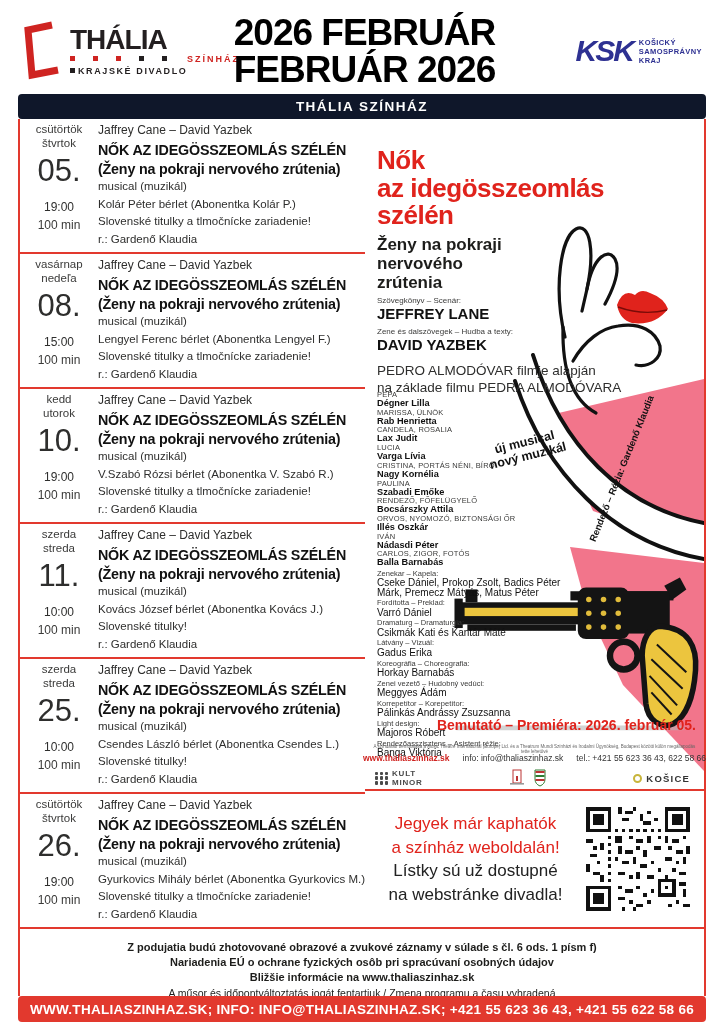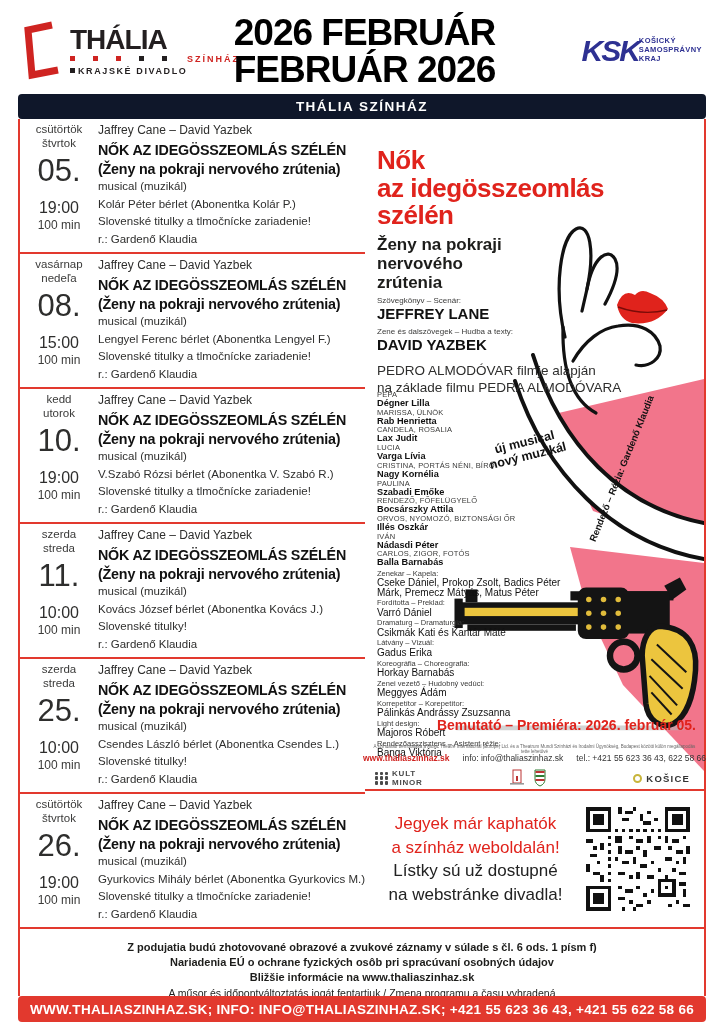--- a/index.html
+++ b/index.html
@@ -12,38 +12,38 @@
   .logo-block{display:flex;align-items:center;gap:4px;width:185px}
   .logo-frames{flex:0 0 44px;height:60px}
   .logo-text .logo-title{font-size:28px;font-weight:800;letter-spacing:-1px;color:#231f20;line-height:26px}
   .logo-sub1{display:flex;align-items:center;gap:18px;margin-top:1px}
   .sq{width:5px;height:5px;display:inline-block}
   .sq.r{background:#cf2421}.sq.b{background:#231f20}
   .logo-sub1 .t{font-size:9px;font-weight:700;color:#cf2421;letter-spacing:2px;margin-left:2px}
   .logo-sub2{display:flex;align-items:center;gap:3px;margin-top:2px}
   .logo-sub2 .t{font-size:9px;font-weight:700;color:#231f20;letter-spacing:1.6px}
   .title-block{flex:1;text-align:center;font-weight:900;font-size:37px;line-height:37px;letter-spacing:-1px;color:#000}
-  .ksk{width:180px;display:flex;align-items:flex-start;justify-content:flex-end;}
+  .ksk{width:180px;display:flex;align-items:center;justify-content:flex-end;gap:6px}
   .ksk-mark{font-size:30px;font-weight:800;font-style:italic;color:#2e3192;letter-spacing:-2px;line-height:30px}
   .ksk-text{font-size:7.5px;font-weight:700;color:#2e3192;line-height:9px;letter-spacing:.4px}
 
   
   .banner{position:absolute;top:94px;left:18px;width:688px;height:25px;background:#0f172a;border-radius:4px;color:#fff;display:flex;align-items:center;justify-content:center;font-size:13.5px;font-weight:700;letter-spacing:1.5px}
   .frame{position:absolute;top:119px;left:18px;width:688px;height:877px;border-left:2px solid #e2392e;border-right:2px solid #e2392e}
   .footer-bar{position:absolute;top:996px;left:18px;width:688px;height:26px;background:#e2392e;border-radius:4px;color:#fff;display:flex;align-items:center;justify-content:center;font-size:13.5px;font-weight:700;letter-spacing:.3px}
 
   
   .content{position:absolute;top:119px;left:20px;width:684px;height:808px}
   .schedule{position:absolute;left:0;top:0;width:345px;height:808px;display:flex;flex-direction:column}
   .entry{flex:1;display:flex;border-bottom:2px solid #e2392e;padding-top:4px}
   .entry:last-child{border-bottom:none}
   .entry-left{width:78px;text-align:center;color:#3a3a39;flex:0 0 78px}
   .day{font-size:11.5px;line-height:13.5px}
   .date{font-size:31px;line-height:32px;color:#2e2e2d;margin:5px 0 12px}
-  .time{font-size:16px;line-height:17px;color:#2e2e2d}
+  .time{font-size:12px;line-height:17px;color:#2e2e2d}
   .dur{font-size:12px;margin-top:2px}
   .entry-right{flex:1;padding-right:2px}
   .authors{font-size:12px;line-height:15px;margin-bottom:3px;color:#2e2e2d}
   .title-hu{font-size:14.3px;line-height:18.5px;font-weight:800;letter-spacing:-.2px;color:#111;white-space:nowrap}
   .title-sk{font-size:14.3px;line-height:18.5px;font-weight:800;letter-spacing:-.2px;color:#111;white-space:nowrap}
   .line{font-size:11.5px;line-height:17.6px;color:#2e2e2d;white-space:nowrap}
 
   
   .poster{position:absolute;left:345px;top:0;width:339px;height:808px}
   .poster-art{position:absolute;inset:0;z-index:0;overflow:hidden}

